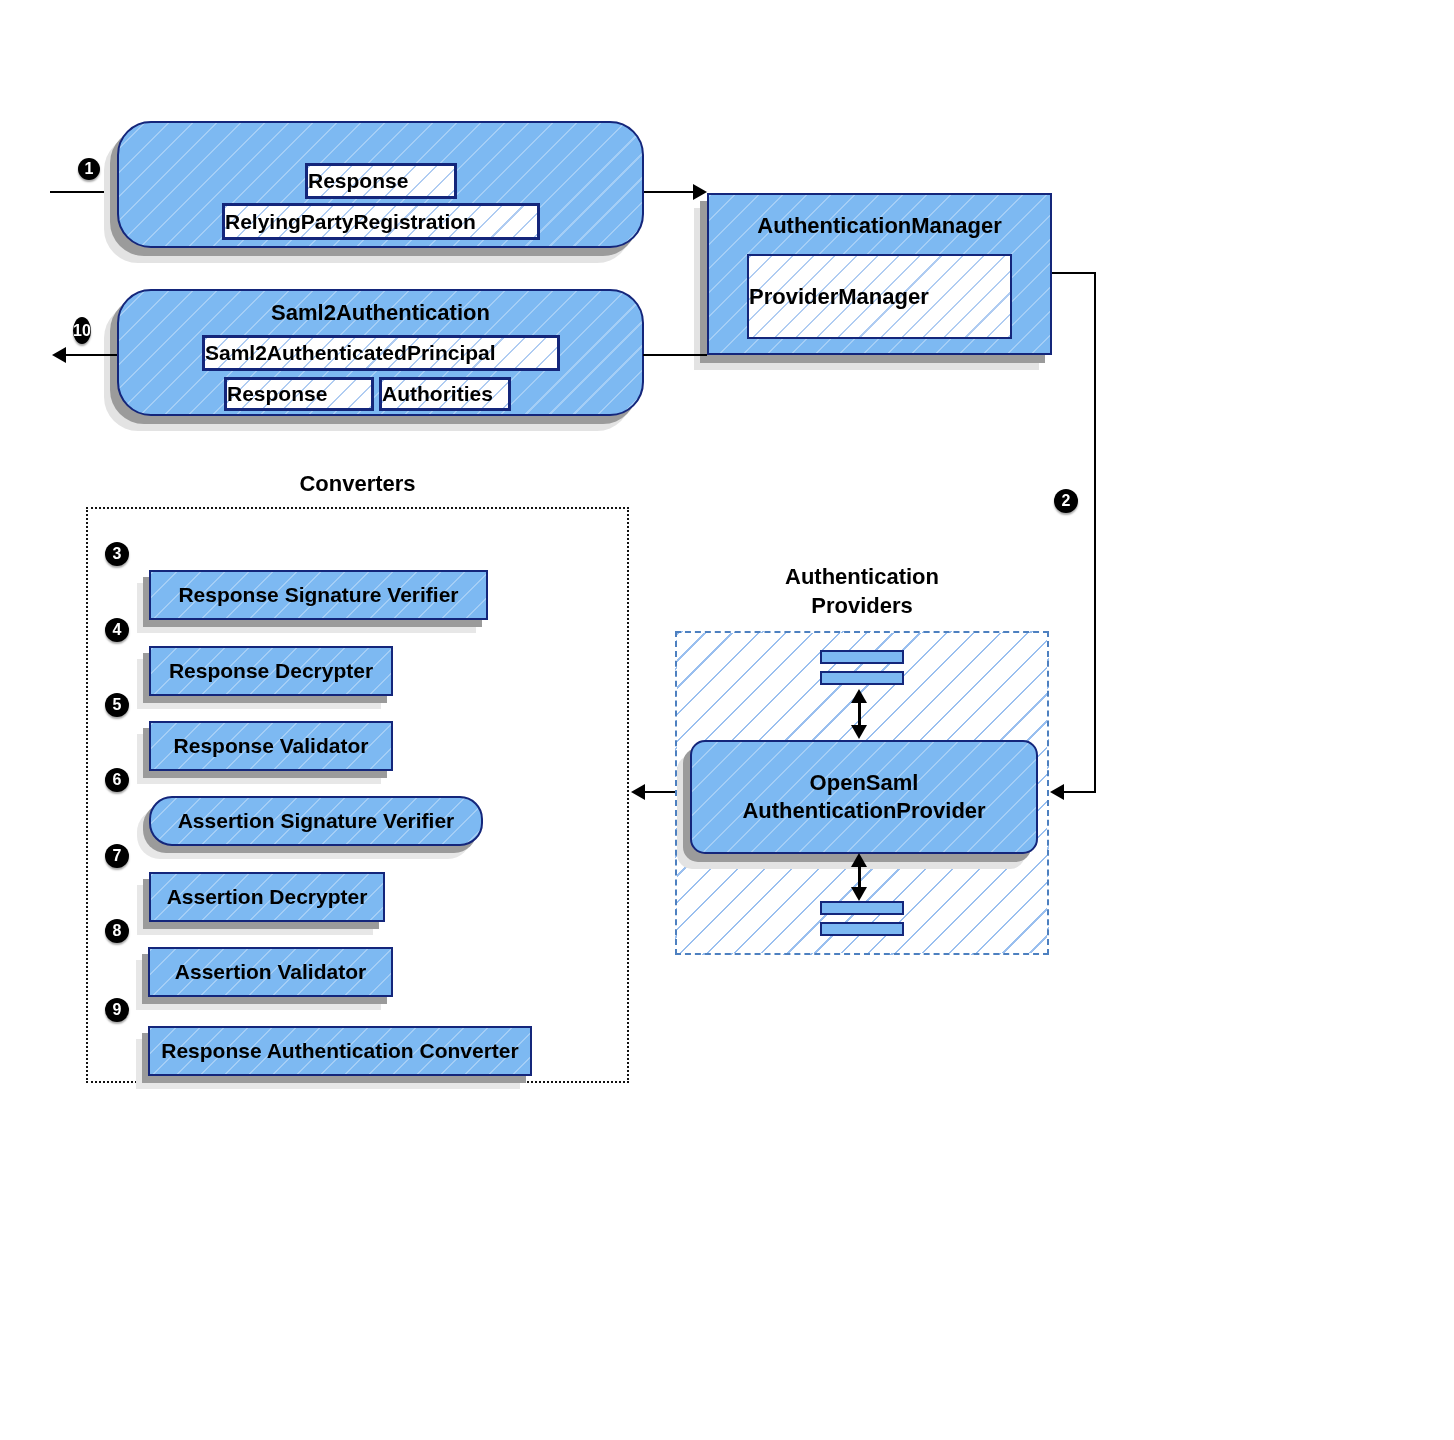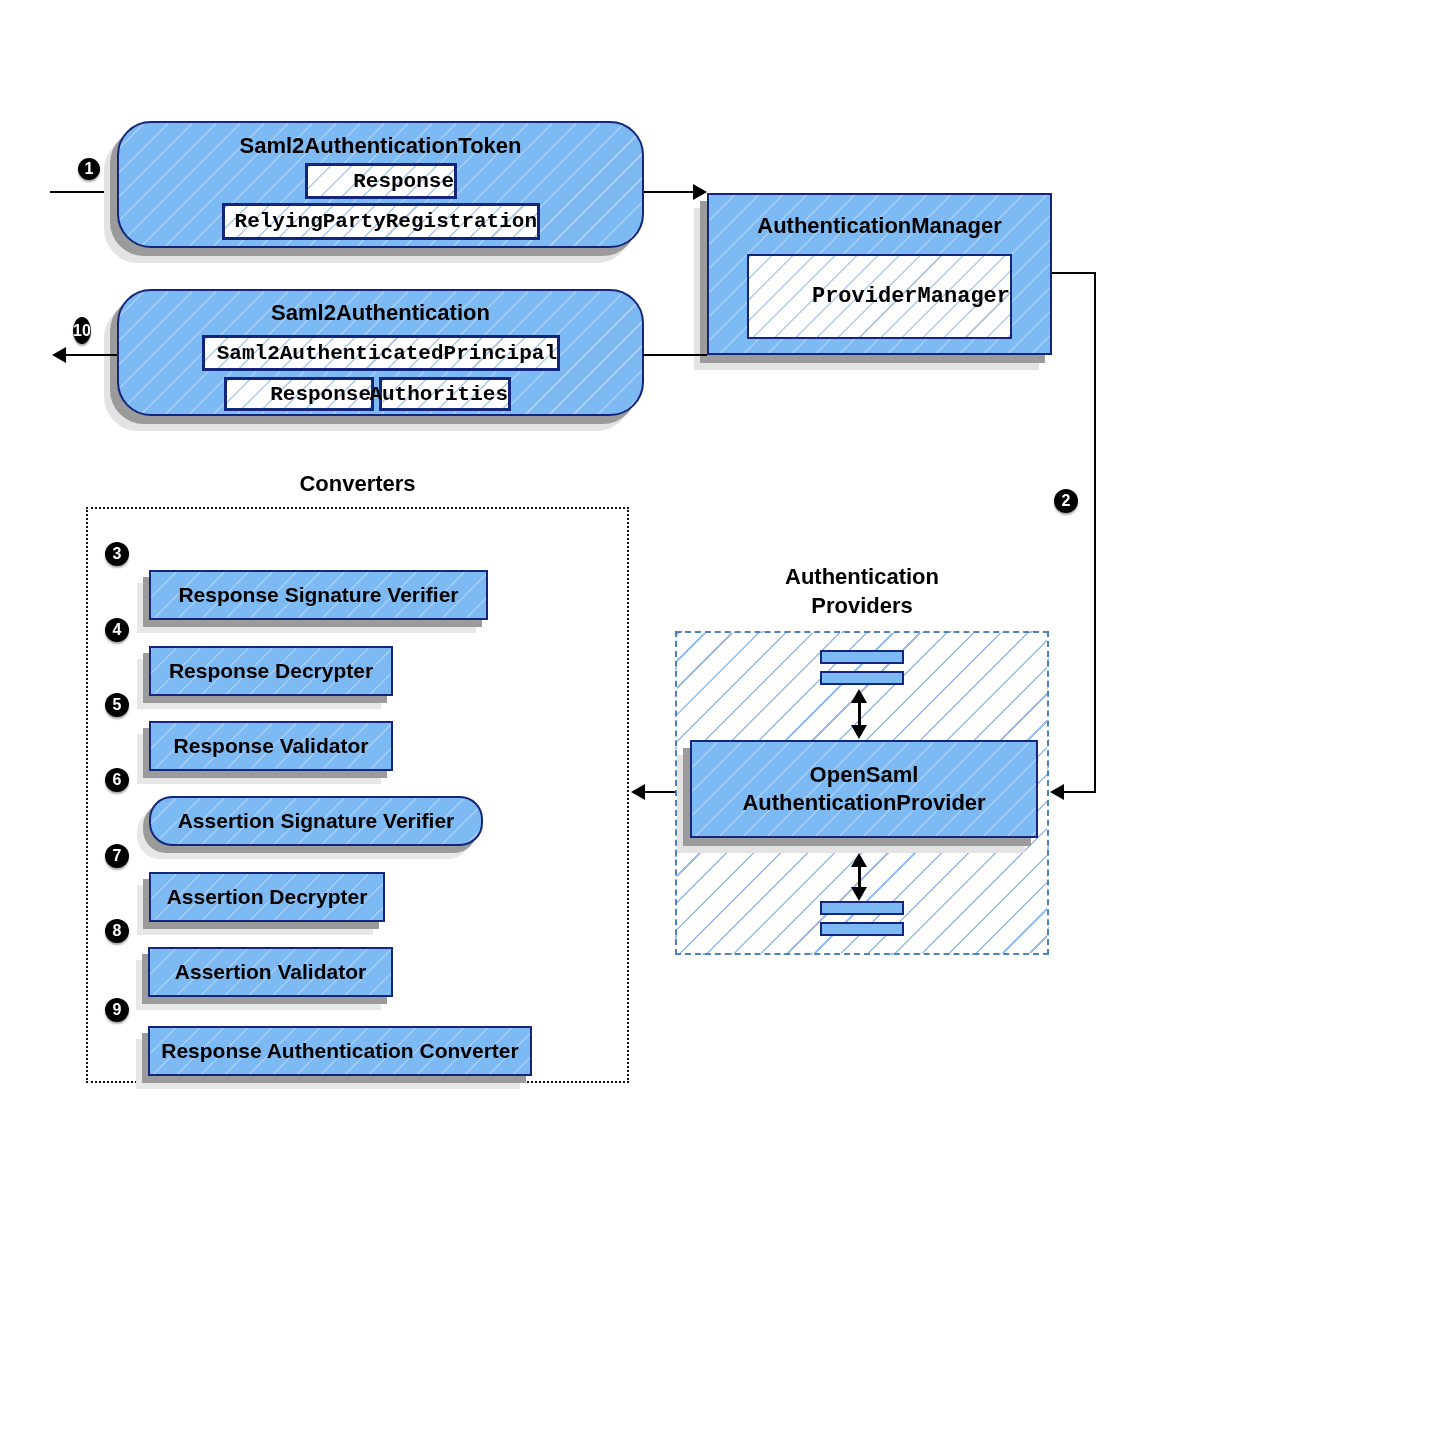--- a/index.html
+++ b/index.html
@@ -16,21 +16,21 @@
     background-color:#fff;
     background-image:repeating-linear-gradient(135deg, rgba(122,170,233,.60) 0px, rgba(122,170,233,.60) 1.5px, transparent 1.5px, transparent 15px);
   }
   .providers-bg{
     background-color:#fff;
     background-image:repeating-linear-gradient(135deg, rgba(128,175,235,.80) 0px, rgba(128,175,235,.80) 1.6px, transparent 1.6px, transparent 19px);
   }
 
   .rounded-node{border:2px solid #14267b;border-radius:34px;}
   .sq-node{border:2px solid #14267b;}
-  .chip{border:3px solid #14267b;display:flex;align-items:center;justify-content:flex-end;font-weight:bold;font-size:21px;font-family:Liberation Mono, monospace;}
+  .chip{border:3px solid #14267b;display:flex;align-items:center;justify-content:flex-start;font-weight:bold;font-size:21px;}
   .shadow{box-shadow:-7px 8px 0 #9b9b9b,-13px 15px 0 #e3e3e3;}
   .shadow-sm{box-shadow:-6px 7px 0 #9b9b9b,-12px 13px 0 #e7e7e7;}
 
   .node-title{position:absolute;left:0;right:0;text-align:center;font-weight:bold;font-size:22px;}
   .section-title{position:absolute;text-align:center;font-weight:bold;font-size:22px;line-height:29px;}
 
   .conv-box{position:absolute;border:2px solid #14267b;display:flex;align-items:center;justify-content:center;font-weight:bold;font-size:21px;height:50px;margin-top:41px;}
 
   .num-circle{position:absolute;background:#000;color:#fff;border-radius:50%;
     display:flex;align-items:center;justify-content:center;font-weight:bold;font-size:16px;
@@ -52,21 +52,20 @@
 <body>
 
 <div class="canvas">
 
   <div class="line" style="left:50px;top:191px;width:67px;height:2px;"></div>
   <div class="num-circle" style="left:78px;top:158px;width:22px;height:22px;">
     <span>1</span>
   </div>
 
   <div class="abs rounded-node hatch-blue shadow" style="left:117px;top:121px;width:527px;height:127px;box-sizing:border-box;">
-    <div class="node-title" style="top:10px;">Saml2AuthenticationToken</div>
     <div class="chip hatch-white" style="position:absolute;left:186px;top:40px;width:152px;height:36px;box-sizing:border-box;">
       <span>Response</span>
     </div>
     <div class="chip hatch-white" style="position:absolute;left:103px;top:80px;width:318px;height:37px;box-sizing:border-box;">
       <span>RelyingPartyRegistration</span>
     </div>
   </div>
 
   <div class="line" style="left:644px;top:191px;width:49px;height:2px;"></div>
   <div class="tri-right" style="left:693px;top:184px;"></div>
@@ -166,21 +165,21 @@
 
   <div class="dashed-blue providers-bg" style="left:675px;top:631px;width:374px;height:324px;box-sizing:border-box;"></div>
 
   <div class="bar" style="left:820px;top:650px;"></div>
   <div class="bar" style="left:820px;top:671px;"></div>
 
   <div class="tri-up" style="left:851px;top:689px;"></div>
   <div class="line" style="left:858px;top:701px;width:3px;height:26px;"></div>
   <div class="tri-down" style="left:851px;top:725px;"></div>
 
-  <div class="abs sq-node hatch-blue shadow two-line" style="left:690px;top:740px;width:348px;height:98px;box-sizing:border-box;">
+  <div class="abs sq-node hatch-blue shadow two-line" style="left:690px;top:740px;width:348px;height:114px;box-sizing:border-box;border-radius:15px;">
     <div>OpenSaml</div>
     <div>AuthenticationProvider</div>
   </div>
 
   <div class="tri-up" style="left:851px;top:853px;"></div>
   <div class="line" style="left:858px;top:865px;width:3px;height:24px;"></div>
   <div class="tri-down" style="left:851px;top:887px;"></div>
 
   <div class="bar" style="left:820px;top:901px;"></div>
   <div class="bar" style="left:820px;top:922px;"></div>

